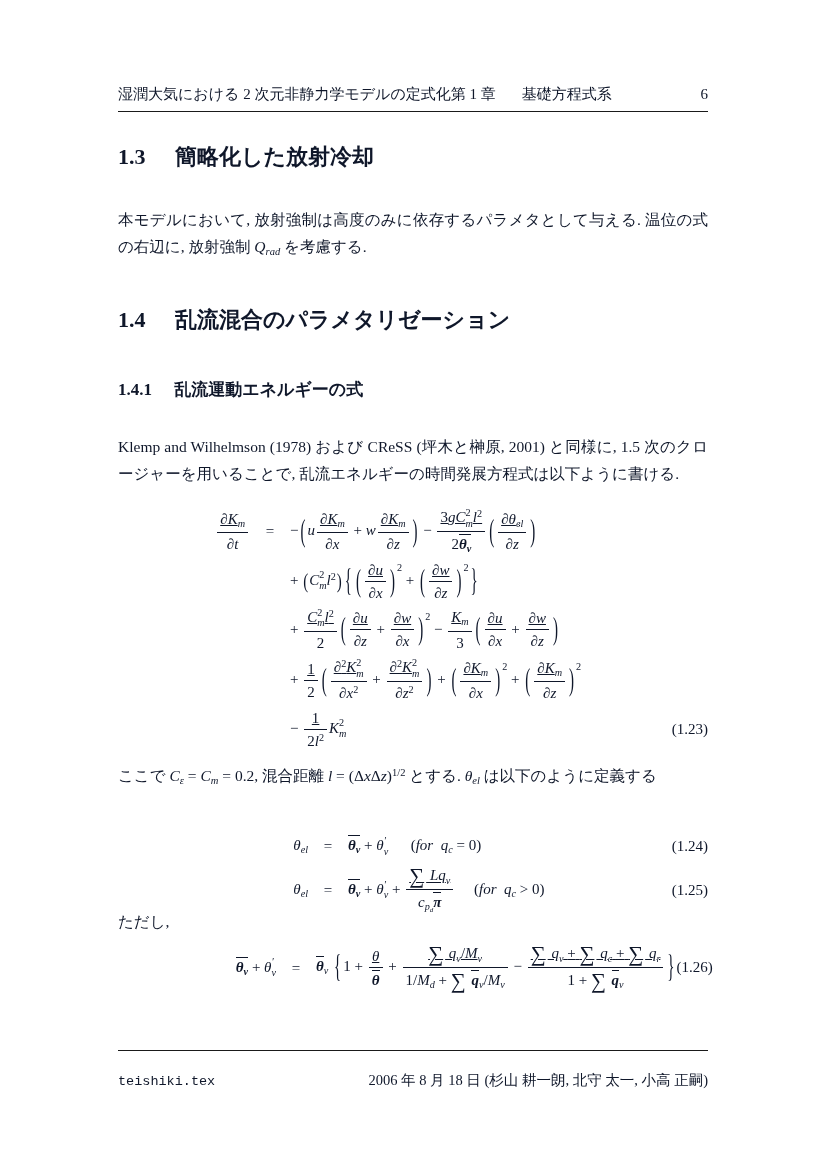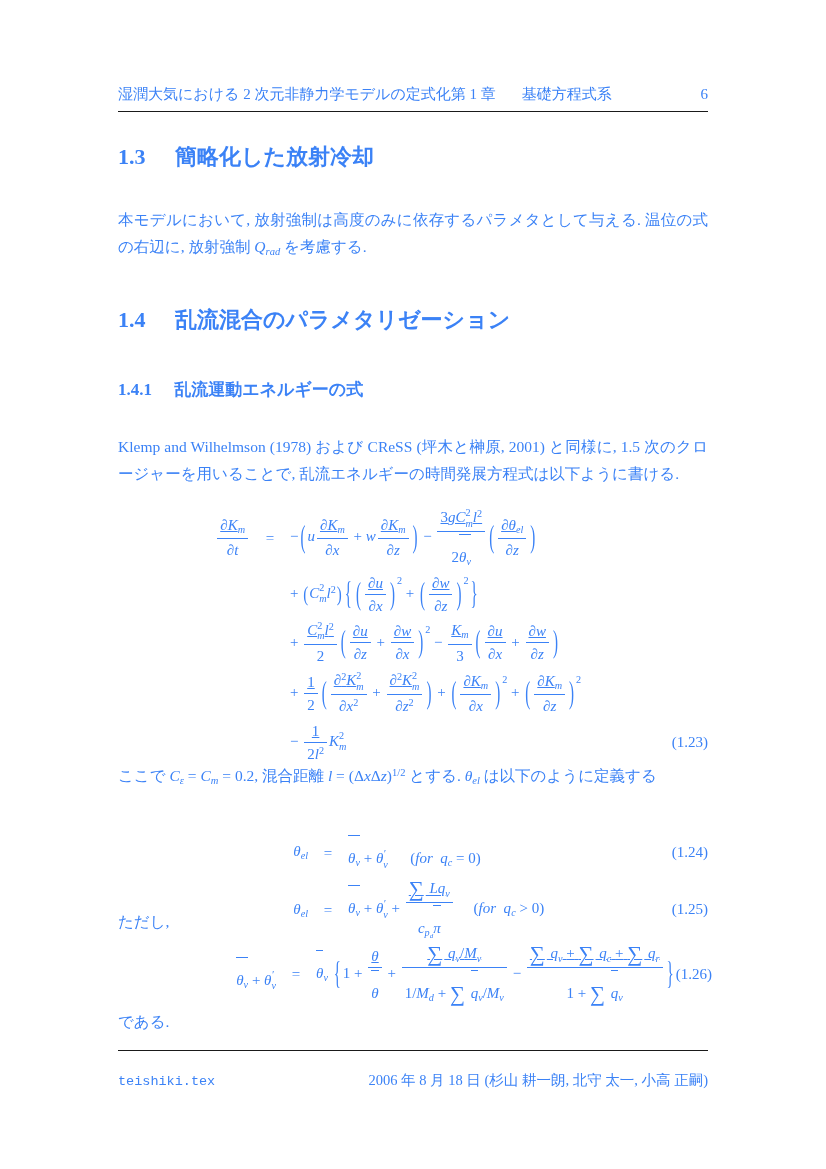--- a/index.html
+++ b/index.html
@@ -1,16 +1,16 @@
 <!DOCTYPE html>
 <html><head>
 <meta charset="utf-8">
 <style>
   html,body{margin:0;padding:0;background:#e8e8e8;}
-  .page{position:relative;width:826px;height:1169px;background:#ffffff;color:#3b82f6;
+  .page{position:relative;width:826px;height:1169px;background:#ffffff;color:#0f172a;
         font-family:"Liberation Serif","DejaVu Serif",serif;overflow:hidden;}
   .blk{position:absolute;left:118px;width:590px;}
 
   
   .header{display:flex;align-items:baseline;border-bottom:1.5px solid #1a1a1a;
           padding-bottom:7px;font-size:15px;}
   .hdr-chtitle{margin-left:26px;}
   .hdr-page{margin-left:auto;}
   .footer{border-top:1.5px solid #1a1a1a;padding-top:20px;display:flex;
           justify-content:space-between;align-items:baseline;font-size:14.5px;}
@@ -33,21 +33,21 @@
   .mrm{font-style:normal;}
   sup.msup{font-size:0.68em;vertical-align:0.5em;}
   sup.msup.mhigh{vertical-align:1.35em;}
   sub.msub{font-size:0.68em;vertical-align:-0.3em;}
   .mv{display:inline-flex;flex-direction:column;font-size:0.68em;vertical-align:middle;
       line-height:1.05;text-align:left;}
   .mvt,.mvb{display:block;}
   .mf{display:inline-block;vertical-align:middle;text-align:center;margin:0 2px;}
   .mfn{display:block;padding:0 3px 2px;line-height:1.2;text-decoration:underline;}
   .mfd{display:block;border-top:1px solid currentColor;padding:2px 3px 0;line-height:1.2;}
-  .mover{display:inline-block;border-top:1px solid currentColor;padding-top:14px;line-height:1.1;}
+  .mover{display:inline-block;border-top:1px solid currentColor;padding-top:1px;line-height:1.1;font-weight:bold;}
   .mdelim{display:inline-block;font-style:normal;vertical-align:middle;line-height:1;}
   .mdelim.s1{transform:scaleY(1.45);margin:0 1px;}
   .mdelim.s2{transform:scaleY(2.05);margin:0 2px;}
   .msum{font-style:normal;font-size:1.4em;line-height:1;vertical-align:-0.12em;margin-right:2px;}
 
   
   .eq-block{font-size:15px;}
   .eqrow{display:flex;align-items:center;}
   .eqA .eqrow{margin:6px 0;}
   .eqB .eqrow{margin:9px 0;}
@@ -145,20 +145,19 @@
 
   <div class="eq-block eqC blk" style="top:938px">
     <div class="eqrow">
       <span class="eq-lhs math"><span class="mover">θ<sub class="msub">v</sub></span> <span class="mrm">+</span> θ<span class="mv"><span class="mvt">′</span><span class="mvb">v</span></span></span>
       <span class="eq-rel math"><span class="mrm">=</span></span>
       <span class="eq-rhs math"><span class="mover">θ</span><sub class="msub">v</sub> <span class="mdelim s2">{</span><span class="mrm">1</span> <span class="mrm">+</span> <span class="mf"><span class="mfn">θ</span><span class="mfd"><span class="mover">θ</span></span></span> <span class="mrm">+</span> <span class="mf"><span class="mfn"><span class="msum">∑</span> q<sub class="msub">v</sub><span class="mrm">/</span>M<sub class="msub">v</sub></span><span class="mfd"><span class="mrm">1/</span>M<sub class="msub">d</sub> <span class="mrm">+</span> <span class="msum">∑</span> <span class="mover">q</span><sub class="msub">v</sub><span class="mrm">/</span>M<sub class="msub">v</sub></span></span> <span class="mrm">−</span> <span class="mf"><span class="mfn"><span class="msum">∑</span> q<sub class="msub">v</sub> <span class="mrm">+</span> <span class="msum">∑</span> q<sub class="msub">c</sub> <span class="mrm">+</span> <span class="msum">∑</span> q<sub class="msub">r</sub></span><span class="mfd"><span class="mrm">1</span> <span class="mrm">+</span> <span class="msum">∑</span> <span class="mover">q</span><sub class="msub">v</sub></span></span><span class="mdelim s2">}</span></span>
       <span class="eq-num">(1.26)</span>
     </div>
   </div>
 
-  <div class="para blk" style="top:1008px"><span class="mtext">である.</span></div>
 
   <div class="footer blk" style="top:1050px">
     <span class="footer-file">teishiki.tex</span>
     <span class="footer-date">2006 年 8 月 18 日 (杉山 耕一朗, 北守 太一, 小高 正嗣)</span>
   </div>
 
 </div>
 
 </body></html>

